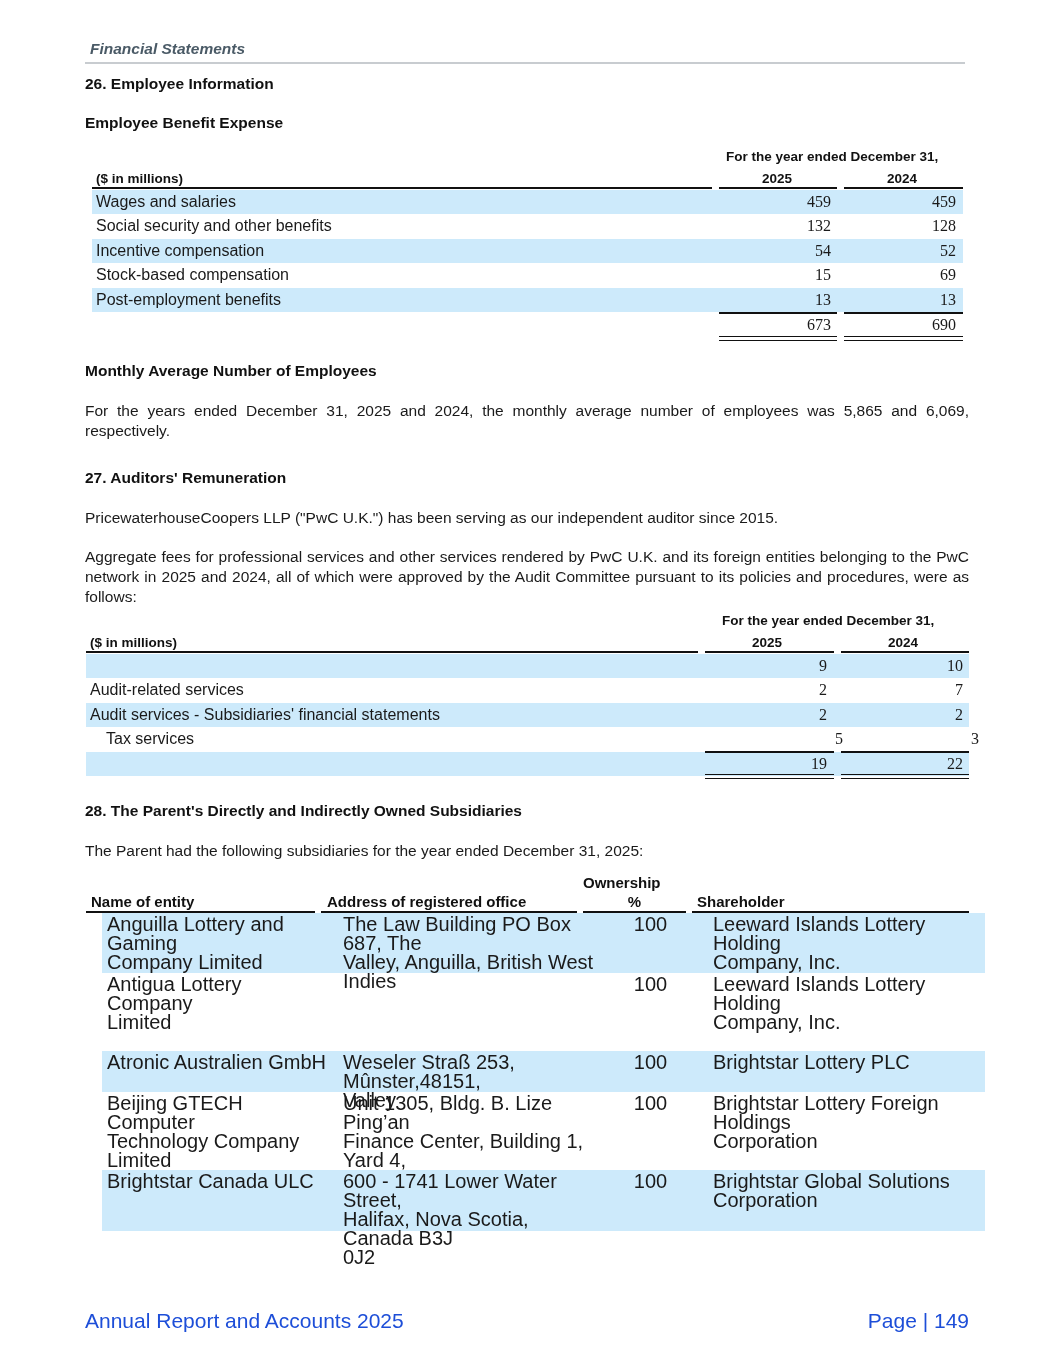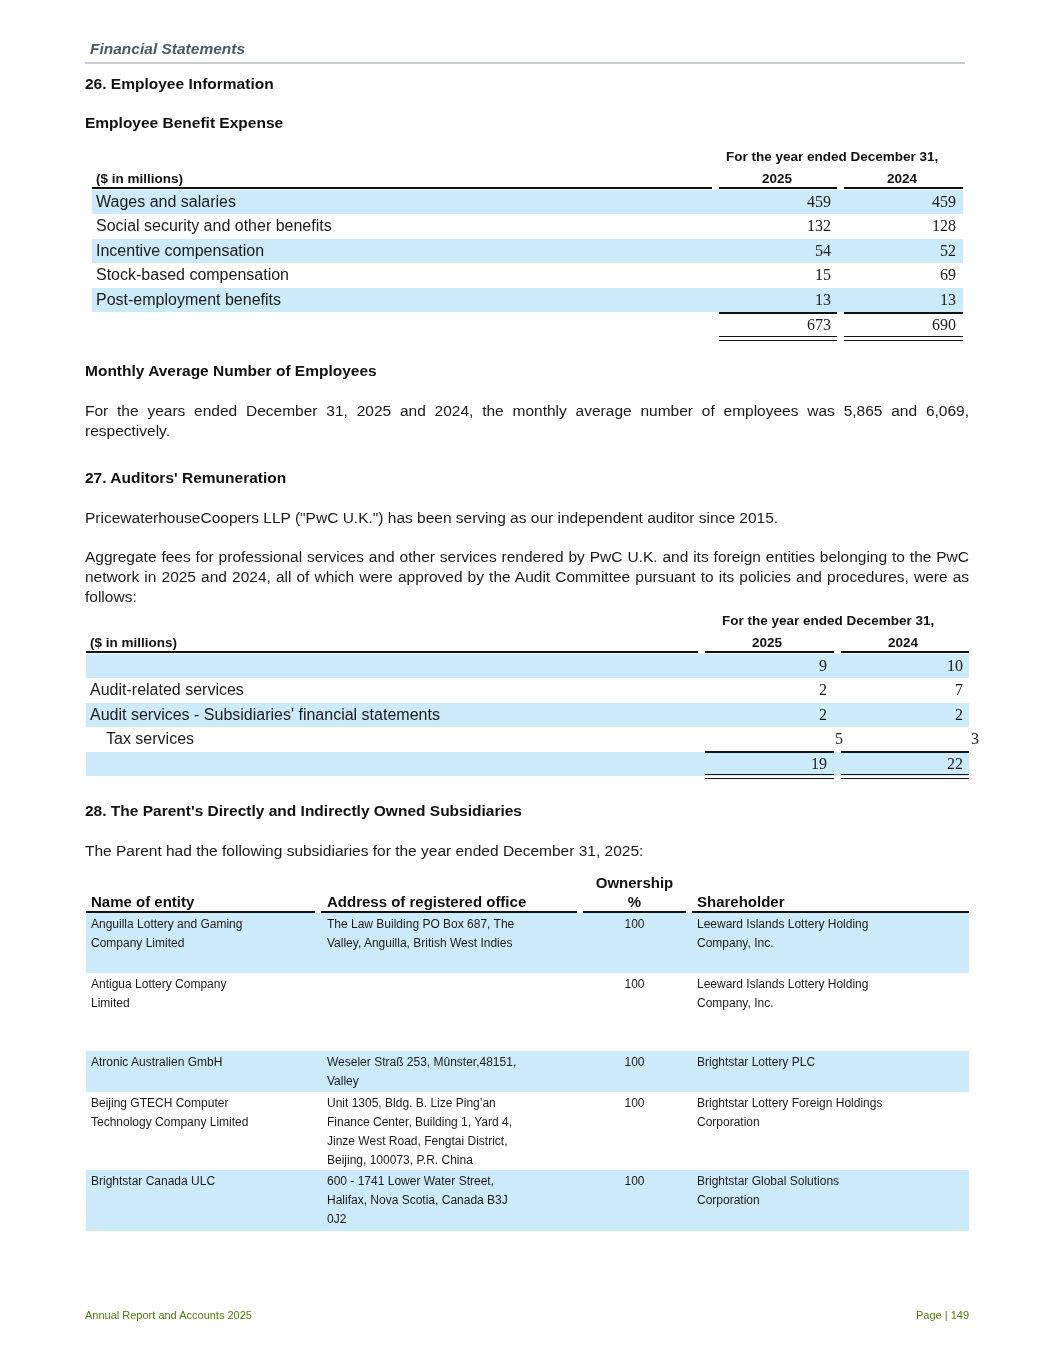--- a/index.html
+++ b/index.html
@@ -10,24 +10,24 @@
   .h-sec { font-size: 15.5px; font-weight: bold; color: #111; }
   .para { font-size: 15.5px; line-height: 20px; text-align: justify; color: #1a1a1a; }
   .tbl-hdr { font-size: 13.5px; font-weight: bold; color: #111; }
   .row { position: absolute; height: 24px; font-size: 16px; line-height: 24px; }
   .row.shade { background: #cdeafb; }
   .cell { position: absolute; top: 0; }
   .num { text-align: right; font-family: Liberation Serif, serif; }
   .rule { position: absolute; height: 2px; background: #111; }
   .rule-thin { position: absolute; height: 1.5px; background: #111; }
   .dbl { position: absolute; height: 5px; border-top: 1.5px solid #111; border-bottom: 1.5px solid #111; box-sizing: border-box; }
-  .sub-row { position: absolute; left: 86px; width: 883px; font-size: 12px; line-height: 19px; }
+  .sub-row { position: absolute; left: 102px; width: 883px; font-size: 20px; line-height: 19px; }
   .sub-row.shade { background: #cdeafb; }
   .sub-cell { position: absolute; top: 2px; }
-  .footer { position: absolute; top: 1309px; font-size: 11px; color: #4d7c0f; }
+  .footer { position: absolute; top: 1309px; font-size: 21px; color: #1d4ed8; }
 </style>
 </head>
 <body>
 
 <div class="running-header">Financial Statements</div>
 <div class="header-rule"></div>
 
 <div class="abs h-sec" style="left:85px; top:75px;">26.  Employee Information</div>
 <div class="abs h-sec" style="left:85px; top:114px;">Employee Benefit Expense</div>
 
@@ -114,21 +114,21 @@
 <div class="rule-thin" style="left:705px; top:751px; width:129px;"></div>
 <div class="rule-thin" style="left:841px; top:751px; width:128px;"></div>
 <div class="dbl" style="left:705px; top:774px; width:129px;"></div>
 <div class="dbl" style="left:841px; top:774px; width:128px;"></div>
 
 <div class="abs h-sec" style="left:85px; top:802px;">28.  The Parent's Directly and Indirectly Owned Subsidiaries</div>
 <div class="abs para" style="left:85px; top:841px; width:884px;">The Parent had the following subsidiaries for the year ended December 31, 2025:</div>
 
 <div class="abs tbl-hdr" style="left:91px; top:893px; font-size:15px;">Name of entity</div>
 <div class="abs tbl-hdr" style="left:327px; top:893px; font-size:15px;">Address of registered office</div>
-<div class="abs tbl-hdr" style="left:583px; top:874px; width:103px; text-align:center; font-size:15px;">Ownership</div>
+<div class="abs tbl-hdr" style="left:583px; top:874px; width:103px; font-size:15px;">Ownership</div>
 <div class="abs tbl-hdr" style="left:583px; top:893px; width:103px; text-align:center; font-size:15px;">%</div>
 <div class="abs tbl-hdr" style="left:697px; top:893px; font-size:15px;">Shareholder</div>
 <div class="rule" style="left:86px; top:911px; width:229px;"></div>
 <div class="rule" style="left:321px; top:911px; width:256px;"></div>
 <div class="rule" style="left:583px; top:911px; width:103px;"></div>
 <div class="rule" style="left:692px; top:911px; width:277px;"></div>
 
 <div class="sub-row shade" style="top:913px; height:60px;">
   <div class="sub-cell" style="left:5px; width:225px;">
     <div>Anguilla Lottery and Gaming</div>

